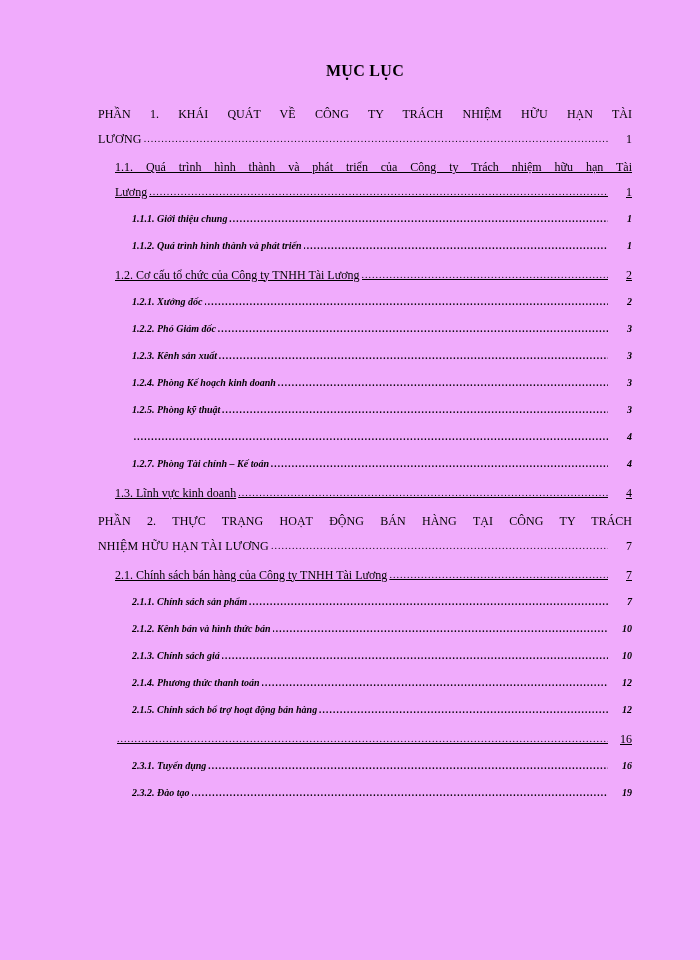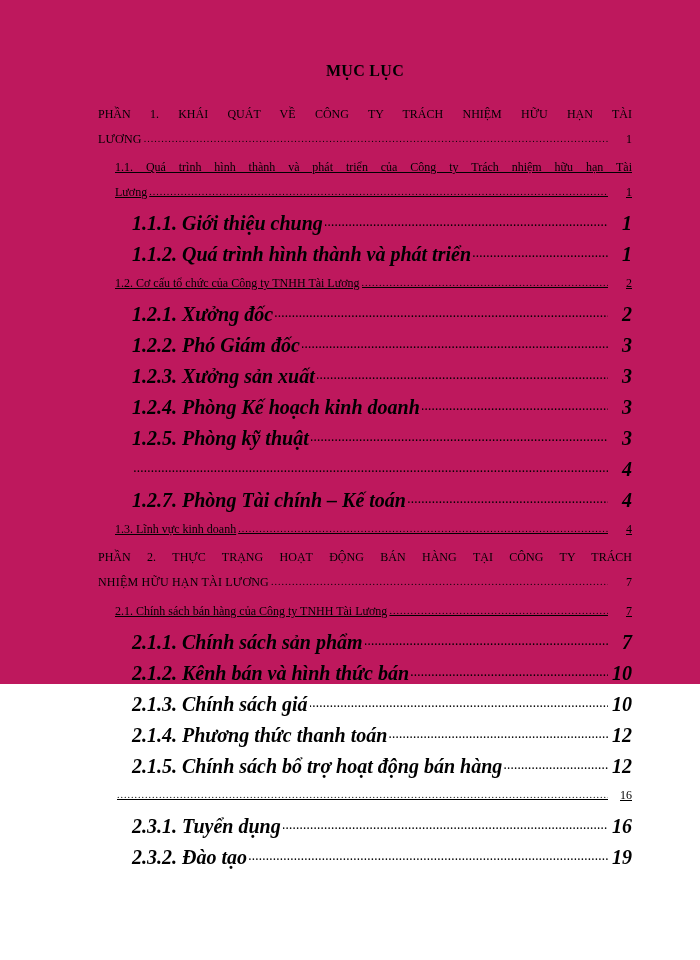--- a/index.html
+++ b/index.html
@@ -1,29 +1,29 @@
 <!DOCTYPE html>
 <html><head>
 <meta charset="utf-8">
 <style>
   html, body { margin: 0; padding: 0; background: #ffffff; }
   body { width: 700px; height: 960px; position: relative; overflow: hidden;
          font-family: "Liberation Serif", "DejaVu Serif", serif; color: #000; }
-  .page { position: absolute; left: 0; top: 0; width: 700px; height: 684px; background: #be185d; }
+  .page { position: absolute; left: 0; top: 0; width: 700px; height: 960px; background: #f0abfc; }
   .title { position: absolute; left: 0; width: 730px; top: 62px; text-align: center;
            font-weight: bold; font-size: 16px; letter-spacing: 0.3px; }
   .toc { position: absolute; left: 98px; top: 98px; width: 534px; }
   .entry { position: relative; font-size: 12px; line-height: 24px; }
   .entry.l0 { padding-left: 0; margin-top: 4px; }
   .entry.l1 { padding-left: 17px; margin-top: 4px; text-decoration: underline; }
-  .entry.l2 { padding-left: 34px; margin-top: 3px; font-style: italic; font-weight: bold; font-size: 20px; }
+  .entry.l2 { padding-left: 34px; margin-top: 3px; font-style: italic; font-weight: bold; font-size: 10px; }
   .entry.l2 { line-height: 24px; }
   .entry .line { display: block; }
   .entry .first { text-align: justify; text-align-last: justify; }
-  .entry .last { display: flex; align-items: flex-end; white-space: nowrap; }
+  .entry .last { display: flex; align-items: center; white-space: nowrap; }
   .entry .txt { flex: 0 0 auto; }
   .entry .leader { flex: 1 1 auto; overflow: hidden; white-space: nowrap; margin: 0 2px; letter-spacing: 0.5px; }
   .entry .leader::after { content: "........................................................................................................................................................................................................................................................................................................"; font-size: 10px; letter-spacing: 1px; }
   .entry .pg { flex: 0 0 auto; min-width: 22px; text-align: right; }
   .entry.l0 .txt.upper { letter-spacing: 0.2px; }
 </style>
 </head>
 <body>
 
 <div class="page">
@@ -75,21 +75,21 @@
       </div>
       <div class="entry l2">
         <span class="line last">
           <span class="txt">1.2.2. Phó Giám đốc</span>
           <span class="leader"></span>
           <span class="pg">3</span>
         </span>
       </div>
       <div class="entry l2">
         <span class="line last">
-          <span class="txt">1.2.3. Xưởng sản xuất</span>
+          <span class="txt">1.2.3. Kênh sản xuất</span>
           <span class="leader"></span>
           <span class="pg">3</span>
         </span>
       </div>
       <div class="entry l2">
         <span class="line last">
           <span class="txt">1.2.4. Phòng Kế hoạch kinh doanh</span>
           <span class="leader"></span>
           <span class="pg">3</span>
         </span>

